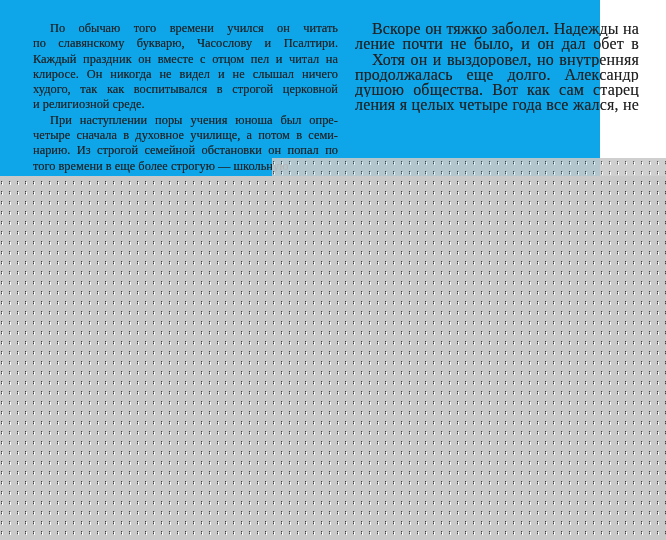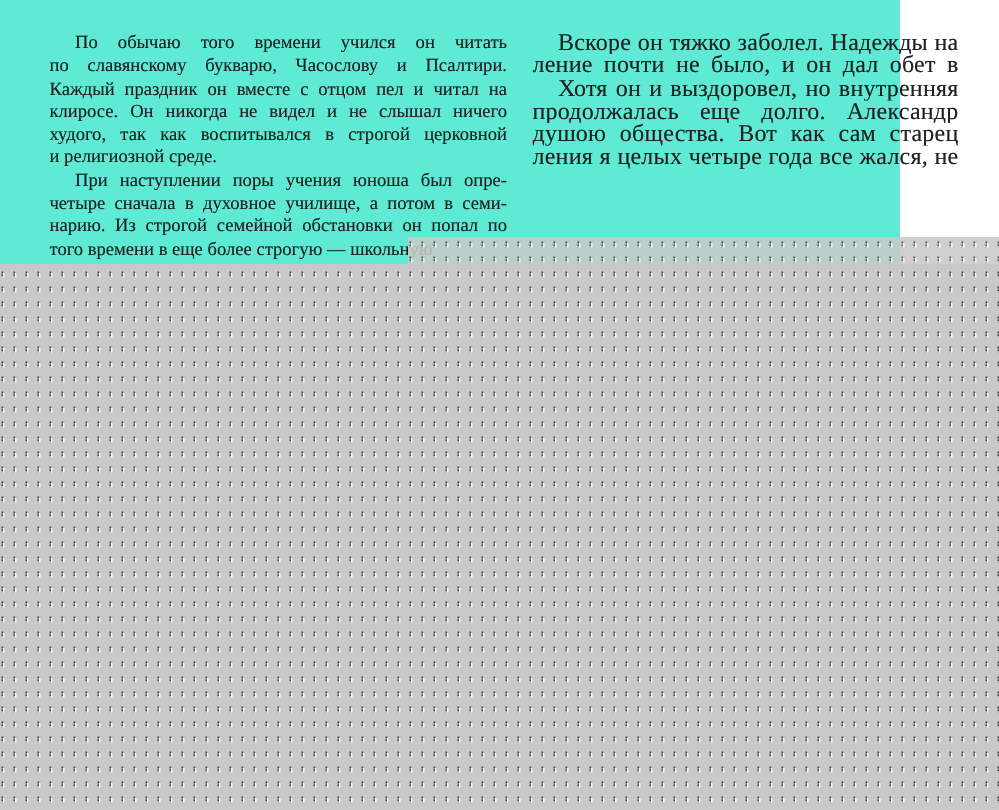--- a/index.html
+++ b/index.html
@@ -10,21 +10,21 @@
     width: 666px;
     height: 540px;
     overflow: hidden;
     background: #ffffff;
     font-family: "Liberation Serif", "DejaVu Serif", serif;
   }
   .page {
     position: relative;
     width: 600px;
     height: 540px;
-    background: #5eead4;
+    background: #0ea5e9;
   }
   .column {
     position: absolute;
     top: 21px;
     color: #212121;
   }
   .column-left {
     left: 33px;
     width: 305px;
     font-size: 12.4px;

